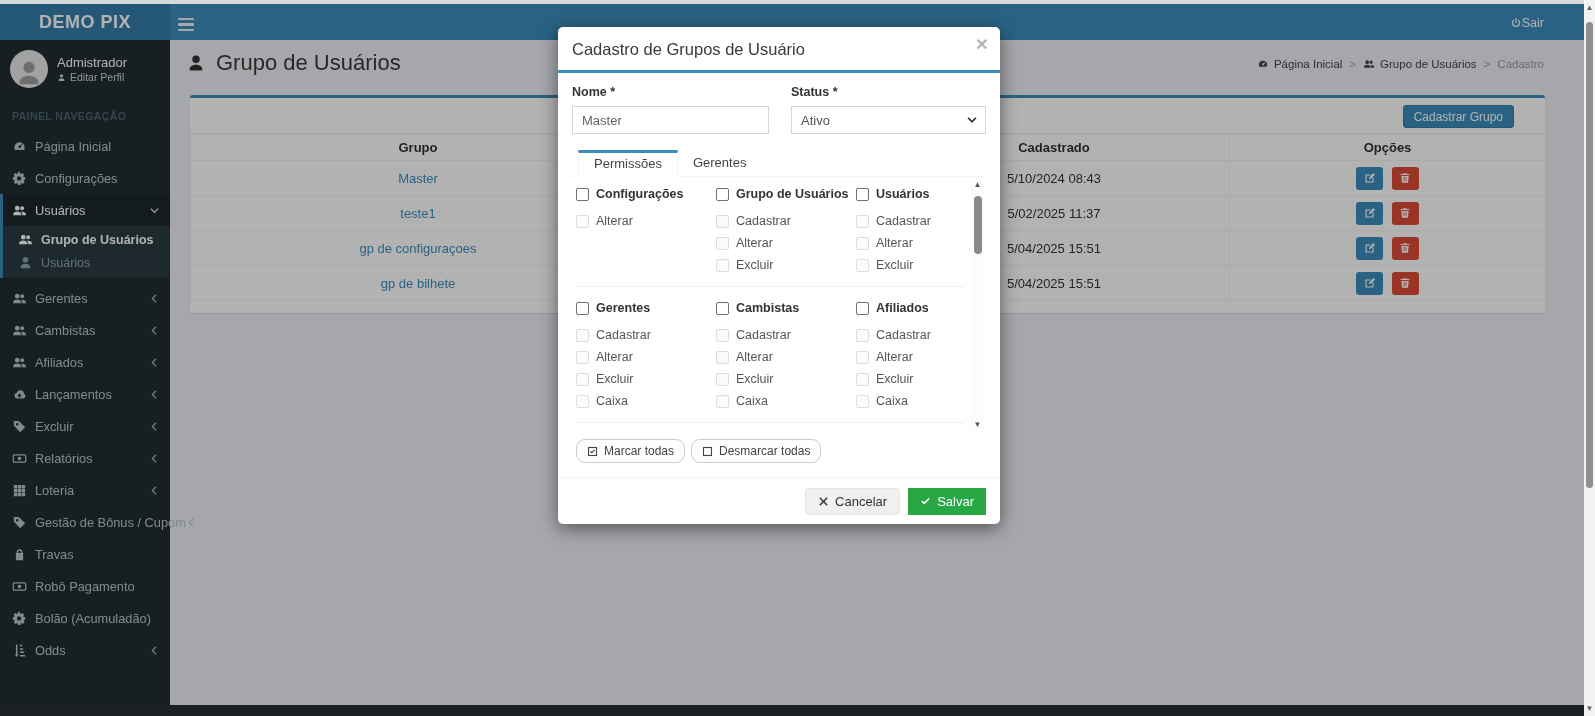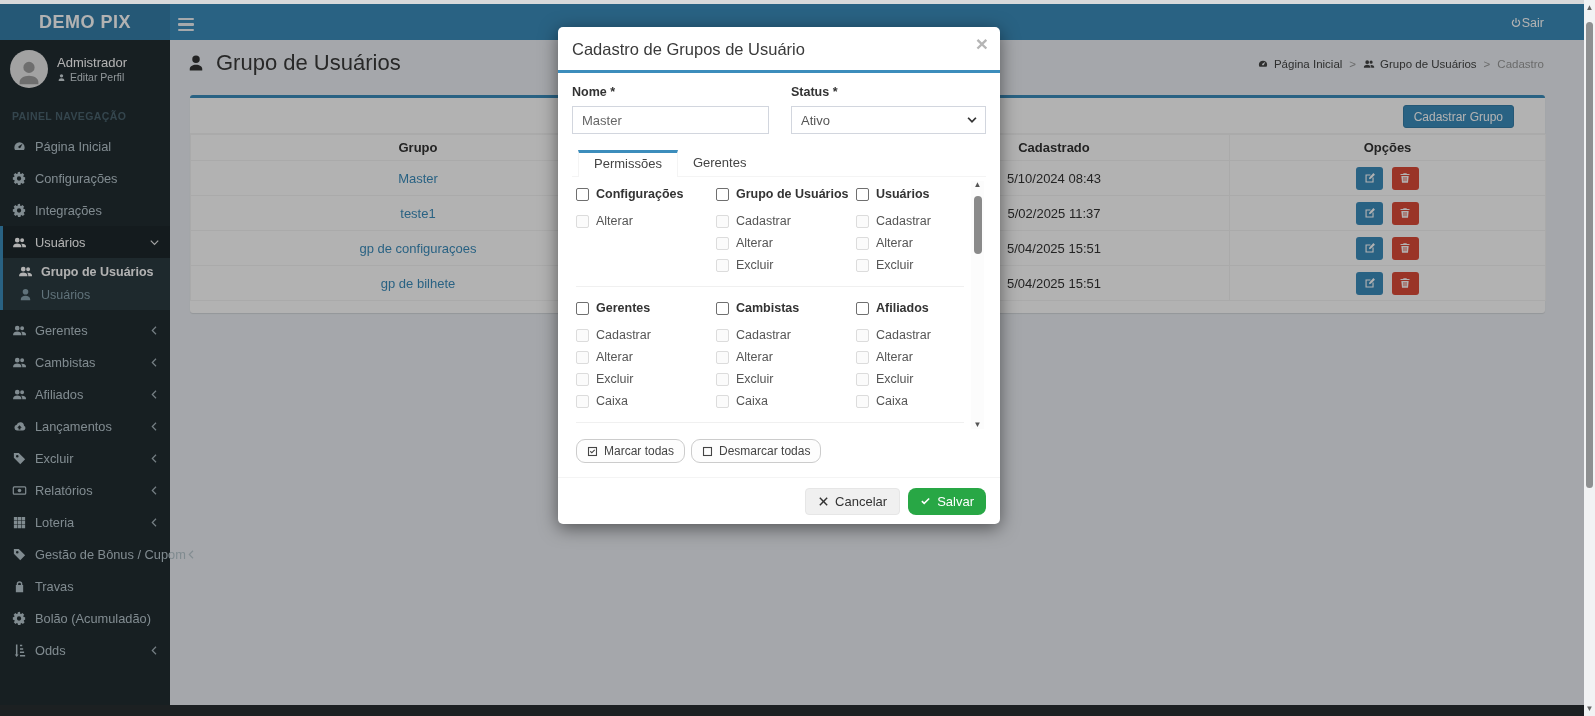--- a/index.html
+++ b/index.html
@@ -96,21 +96,21 @@
   .pscroll .arr{position:absolute;left:0;width:13px;font-size:8px;color:#555;text-align:center;line-height:8px;cursor:pointer}
   .pscroll .thumb{position:absolute;left:3px;top:15px;width:8px;height:58px;background:#8a8a8a;border-radius:4px;cursor:pointer}
   .bulkrow{display:flex;gap:6px;margin-top:5px;padding-left:4px}
   .btn-flat{display:inline-flex;align-items:center;gap:6px;background:#fdfdfd;border:1px solid #ccc;border-radius:9px;
             padding:4px 10px;font-size:12px;color:#444;cursor:pointer}
   .btn-flat .ic{width:11px;height:11px}
   .m-footer{position:absolute;left:0;bottom:0;width:100%;height:47px;border-top:1px solid #f4f4f4;
             display:flex;align-items:center;justify-content:flex-end;gap:8px;padding:0 14px}
   .btn-cancel{display:inline-flex;align-items:center;gap:6px;background:#f0f0f0;border:1px solid #e6e6e6;border-radius:4px;
               padding:5px 12px;font-size:13px;color:#333;cursor:pointer}
-  .btn-save{display:inline-flex;align-items:center;gap:6px;background:#28a745;border:none;border-radius:8px;
+  .btn-save{display:inline-flex;align-items:center;gap:6px;background:#28a745;border:none;border-radius:0;
             padding:6px 12px;font-size:13px;color:#fff;cursor:pointer}
   .btn-cancel .ic,.btn-save .ic{width:11px;height:11px}
 
   
   .vscroll{position:absolute;right:0;top:0;width:11px;height:716px;background:#f2f3f4;z-index:50}
   .vscroll .arr{position:absolute;left:0;width:11px;font-size:8px;color:#666;text-align:center;cursor:pointer}
   .vscroll .thumb{position:absolute;left:2px;top:22px;width:7px;height:466px;background:#8e9091;border-radius:4px;cursor:pointer}
   .bottombar{position:absolute;left:0;top:705px;width:1584px;height:11px;background:#1c2022;z-index:30}
 
   .ic{display:inline-block;vertical-align:middle}
@@ -228,26 +228,20 @@
       <svg class="ic">
           <use href="#i-dash"></use>
         </svg>
       <span>Página Inicial</span>
     </div>
     <div class="sb-item">
       <svg class="ic">
           <use href="#i-gear"></use>
         </svg>
       <span>Configurações</span>
-    </div>
-    <div class="sb-item">
-      <svg class="ic">
-          <use href="#i-gear"></use>
-        </svg>
-      <span>Integrações</span>
     </div>
 
     <div class="sb-group">
       <div class="sb-item parent">
         <svg class="ic">
             <use href="#i-users"></use>
           </svg>
         <span>Usuários</span>
         <svg class="chev">
             <use href="#i-chevd"></use>
@@ -339,20 +333,26 @@
       <span>Gestão de Bônus / Cupom</span>
       <svg class="chev">
           <use href="#i-chevl"></use>
         </svg>
     </div>
     <div class="sb-item">
       <svg class="ic">
           <use href="#i-lock"></use>
         </svg>
       <span>Travas</span>
+    </div>
+    <div class="sb-item">
+      <svg class="ic">
+          <use href="#i-money"></use>
+        </svg>
+      <span>Robô Pagamento</span>
     </div>
     <div class="sb-item">
       <svg class="ic">
           <use href="#i-gear"></use>
         </svg>
       <span>Bolão (Acumuladão)</span>
     </div>
     <div class="sb-item">
       <svg class="ic">
           <use href="#i-sort"></use>

